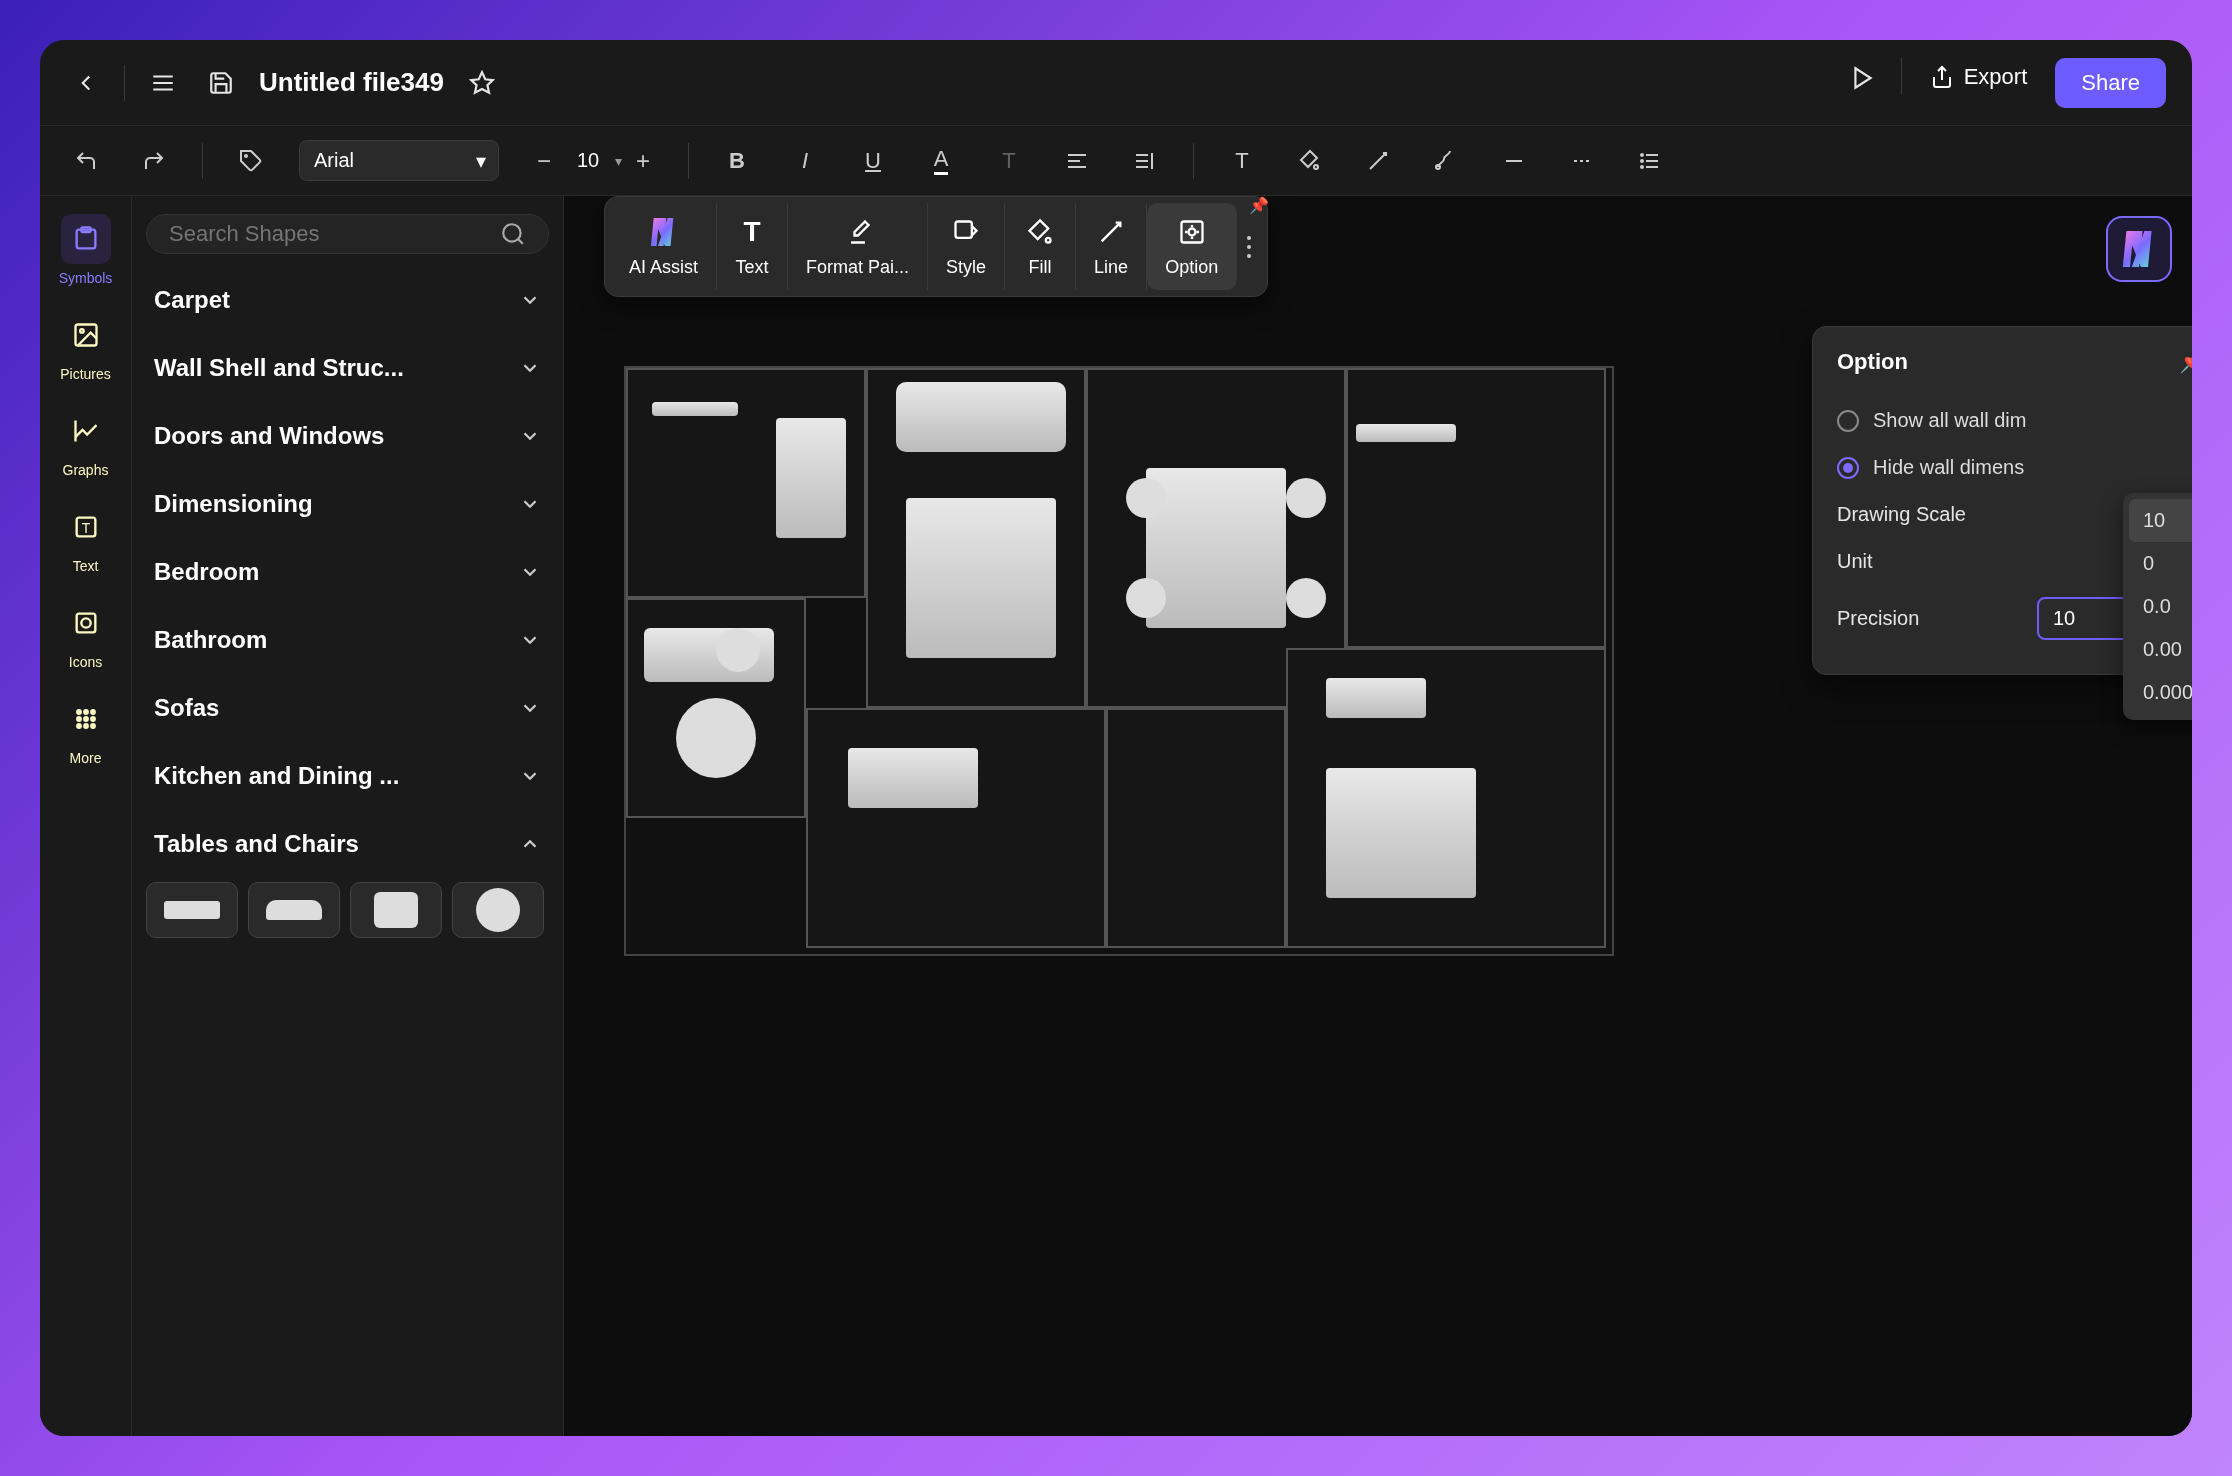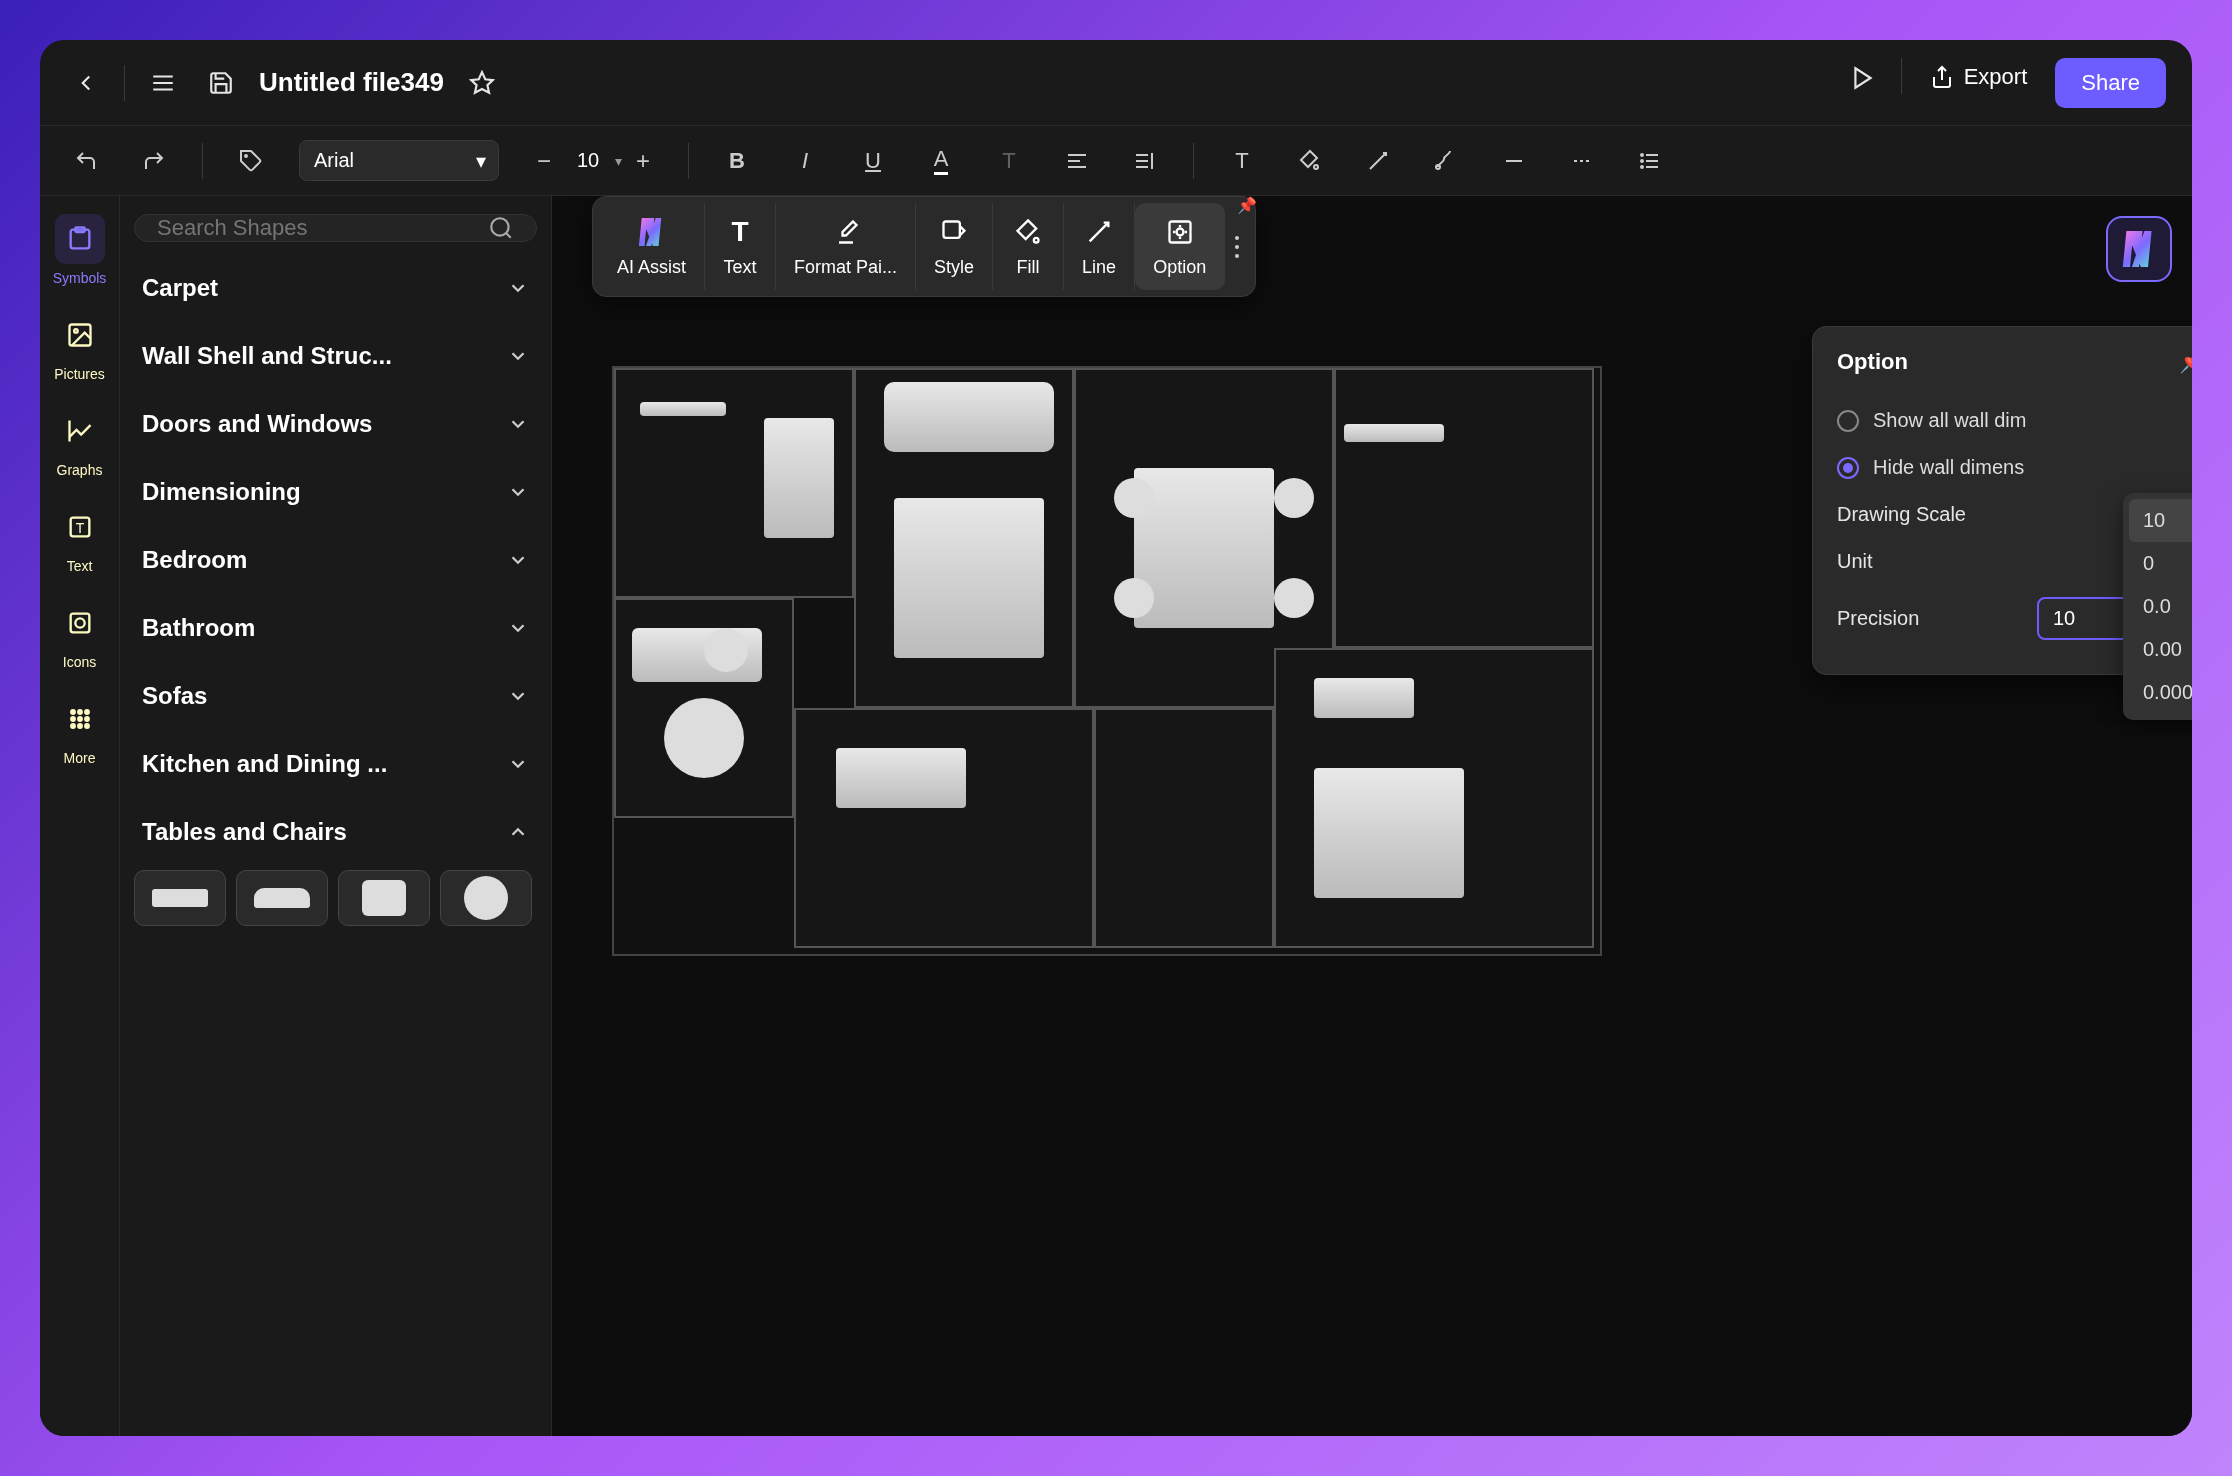--- a/index.html
+++ b/index.html
@@ -16,28 +16,28 @@
 .share-btn { background:#6d5cff; color:#fff; font-size:22px; font-weight:500; padding:12px 26px; border-radius:10px; cursor:pointer; border:none; }
 .toolbar { display:flex; align-items:center; padding:10px 26px; gap:28px; border-bottom:1px solid #2a2a2a; height:70px; }
 .toolbar .tb { width:40px; height:40px; display:flex; align-items:center; justify-content:center; cursor:pointer; border-radius:6px; color:#ccc; font-size:22px; }
 .toolbar .tb svg { width:24px; height:24px; stroke:#ccc; fill:none; stroke-width:2; }
 .font-select { background:#2a2a2a; border:1px solid #3a3a3a; color:#fff; padding:8px 40px 8px 14px; border-radius:8px; font-size:20px; position:relative; min-width:200px; }
 .font-select::after { content:"▾"; position:absolute; right:12px; }
 .size-group { display:flex; align-items:center; gap:4px; }
 .size-btn { width:34px; height:34px; display:flex; align-items:center; justify-content:center; cursor:pointer; color:#ccc; font-size:24px; }
 .size-val { width:46px; text-align:center; color:#fff; font-size:20px; }
 .body { display:flex; flex:1; overflow:hidden; }
-.rail { width:80px; background:#1a1a1a; display:flex; flex-direction:column; align-items:center; gap:24px; padding-top:18px; border-right:1px solid #2a2a2a; }
+.rail { width:92px; background:#1a1a1a; display:flex; flex-direction:column; align-items:center; gap:24px; padding-top:18px; border-right:1px solid #2a2a2a; }
 .rail-item { display:flex; flex-direction:column; align-items:center; gap:6px; cursor:pointer; color:#fef9c3; font-size:14px; width:100%; }
 .rail-item.active { color:#8b7bff; }
 .rail-item.active .rail-ic { background:#2a2340; }
 .rail-ic { width:50px; height:50px; display:flex; align-items:center; justify-content:center; border-radius:10px; }
 .rail-ic svg { width:28px; height:28px; stroke:currentColor; fill:none; stroke-width:2; }
 .sidebar { width:432px; background:#1a1a1a; display:flex; flex-direction:column; padding:18px 14px; border-right:1px solid #2a2a2a; }
-.search { background:#242424; border:1px solid #333; border-radius:24px; padding:0 22px; display:flex; align-items:center; justify-content:space-between; margin-bottom:12px; }
+.search { background:#242424; border:1px solid #333; border-radius:24px; padding:6px 22px; display:flex; align-items:center; justify-content:space-between; margin-bottom:12px; }
 .search input { background:none; border:none; color:#aaa; font-size:22px; outline:none; flex:1; }
 .search svg { width:26px; height:26px; stroke:#aaa; fill:none; stroke-width:2; }
 .cat { display:flex; align-items:center; justify-content:space-between; padding:20px 8px; cursor:pointer; font-size:24px; font-weight:600; color:#fff; }
 .cat svg { width:22px; height:22px; stroke:#ccc; fill:none; stroke-width:2.5; }
 .shape-row { display:flex; gap:10px; padding:4px 0 10px; }
 .shape-item { width:92px; height:56px; background:#2a2a2a; border:1px solid #444; border-radius:10px; display:flex; align-items:center; justify-content:center; position:relative; }
 .more-shapes { background:#6d5cff; color:#fff; font-size:24px; font-weight:500; padding:18px; border-radius:12px; margin-top:14px; text-align:center; cursor:pointer; }
 .canvas { flex:1; background:#0d0d0d; position:relative; }
 .floorplan { position:absolute; left:60px; top:170px; width:990px; height:590px; background:#111; border:2px solid #444; }
 .floorplan .room { position:absolute; border:2px solid #555; background:#161616; }

